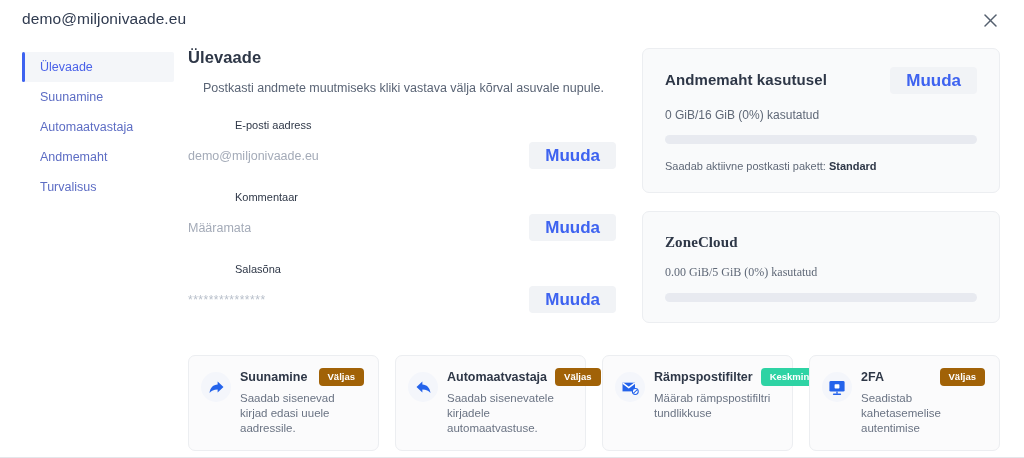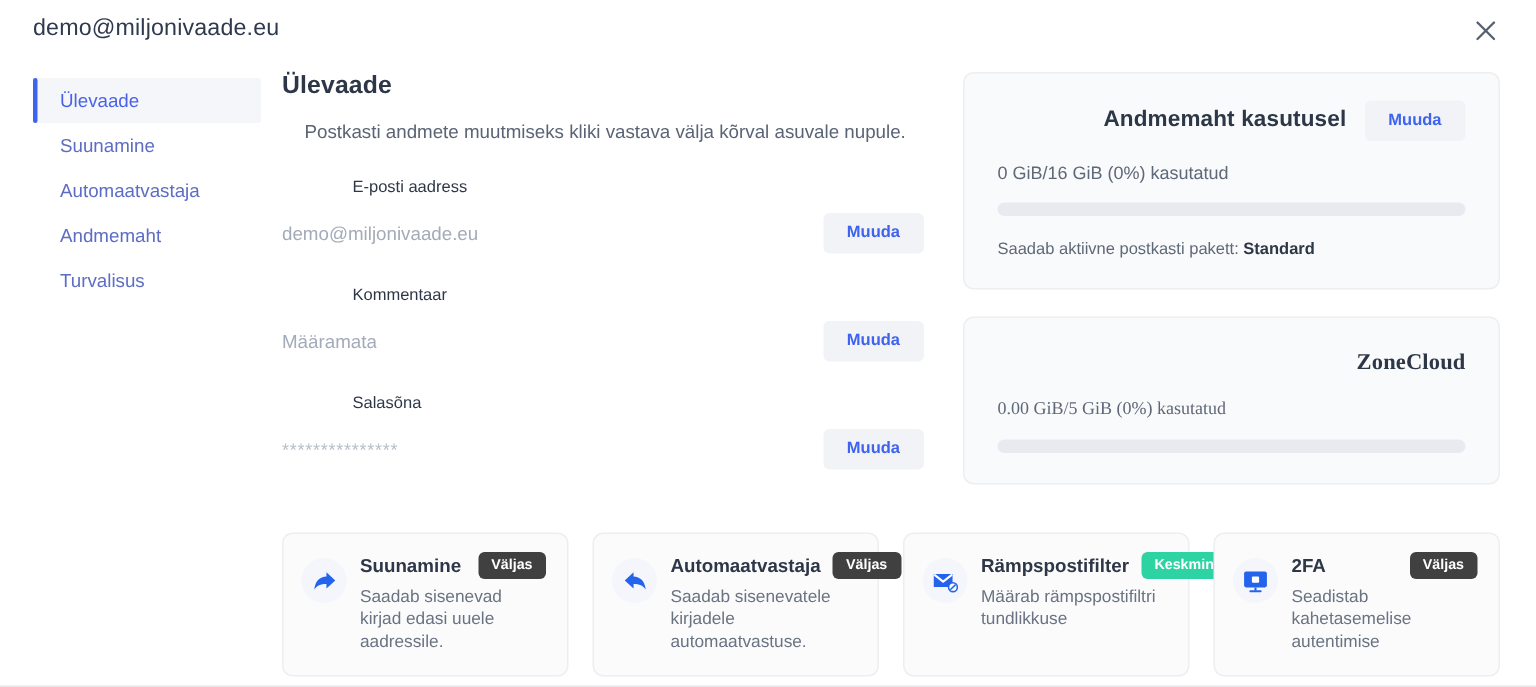--- a/index.html
+++ b/index.html
@@ -136,21 +136,21 @@
     font-size: 12px;
   }
 
   .btn-muuda {
     flex: 0 0 auto;
     background: #f1f3f6;
     border: none;
     border-radius: 4px;
     color: #3e63f0;
     font-family: "Liberation Sans", sans-serif;
-    font-size: 11px;
+    font-size: 17px;
     font-weight: 700;
     padding: 7px 16px;
     cursor: pointer;
     line-height: 13px;
     min-width: 58px;
     text-align: center;
   }
 
   
   .right-col {
@@ -160,21 +160,21 @@
   .panel {
     background: #f9fafb;
     border: 1px solid #eceef1;
     border-radius: 7px;
     padding: 18px 22px 20px 22px;
     margin-bottom: 18px;
   }
   .panel-head {
     display: flex;
     align-items: flex-start;
-    justify-content: flex-end;
+    justify-content: space-between;
     margin-bottom: 14px;
     gap: 12px;
   }
   .panel-title {
     font-size: 15px;
     font-weight: 700;
     color: #2e3747;
     letter-spacing: .1px;
     padding-top: 4px;
   }
@@ -249,21 +249,21 @@
   }
   .badge {
     font-size: 9.5px;
     font-weight: 700;
     color: #ffffff;
     border-radius: 4px;
     padding: 3px 9px 4px 9px;
     line-height: 11px;
     white-space: nowrap;
   }
-  .badge.off { background: #404040; }
+  .badge.off { background: #a16207; }
   .badge.mid { background: #2ed3a4; }
   .fcard-desc {
     font-size: 11.5px;
     color: #6a7383;
     line-height: 15px;
   }
 
   .page-bottom-rule {
     position: absolute;
     left: 0; right: 0;

